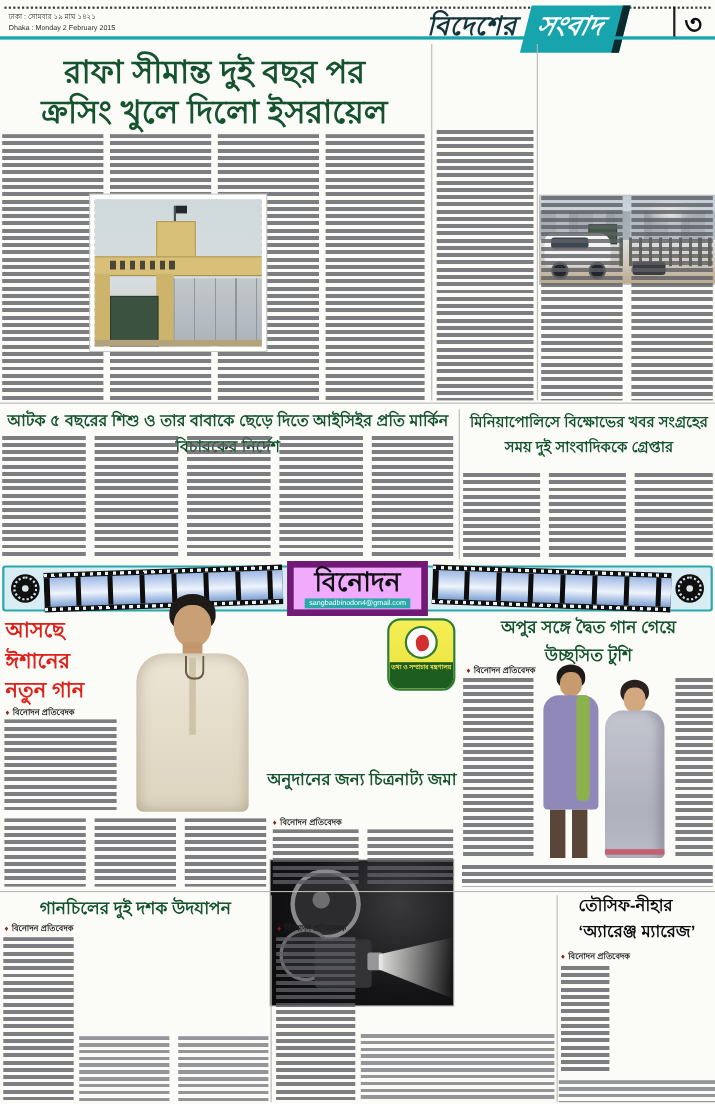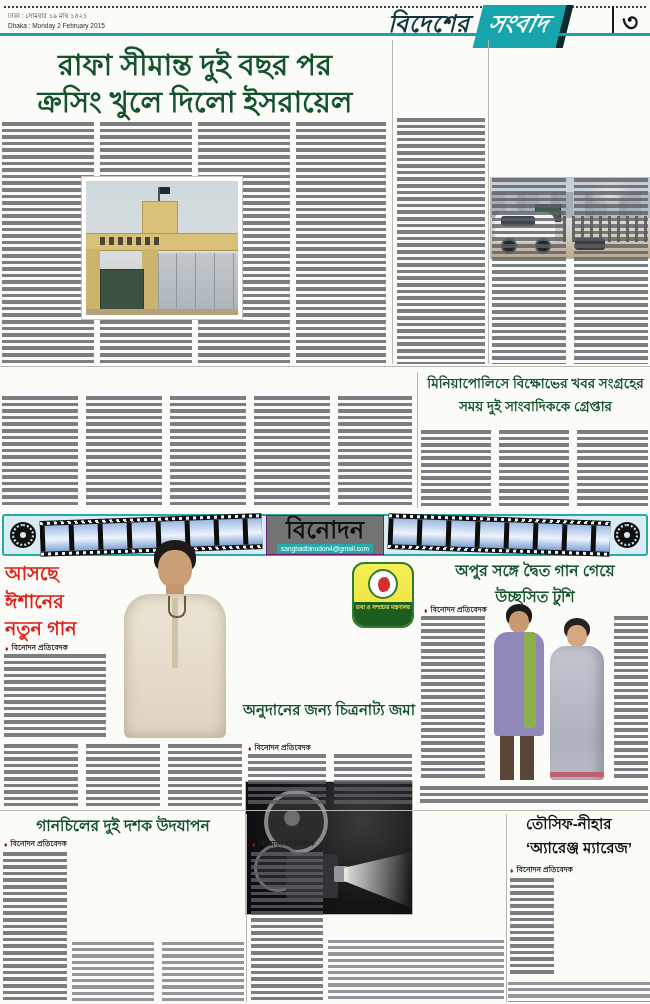--- a/index.html
+++ b/index.html
@@ -25,21 +25,21 @@
   .reel{width:26px;height:26px;border-radius:50%;background:#101010;position:relative;flex:0 0 auto;}
   .reel::before{content:"";position:absolute;left:10px;top:10px;width:6px;height:6px;border-radius:50%;background:#d8e6ea;}
   .reel::after{content:"";position:absolute;left:2px;top:2px;width:22px;height:22px;border-radius:50%;
                border:2px dotted #cfe0e6;box-sizing:border-box;}
   .strip{height:26px;flex:1 1 auto;margin:0 4px;border-top:5px solid #101010;border-bottom:5px solid #101010;
          background:repeating-linear-gradient(90deg,#0e0e0e 0,#0e0e0e 5px,rgba(0,0,0,0) 5px,rgba(0,0,0,0) 29px),
                     linear-gradient(180deg,#9db8e4,#eef4fc 55%,#7fa2d6);position:relative;}
   .strip::before,.strip::after{content:"";position:absolute;left:0;right:0;height:3px;
          background:repeating-linear-gradient(90deg,#e9f1f5 0,#e9f1f5 3px,rgba(0,0,0,0) 3px,rgba(0,0,0,0) 7px);}
   .strip::before{top:-4px;} .strip::after{bottom:-4px;}
-  .titlebox{flex:0 0 auto;background:#737373;border:1px solid #701a75;text-align:center;padding:1px 10px;z-index:2;}
+  .titlebox{flex:0 0 auto;background:#f0abfc;border:6px solid #701a75;text-align:center;padding:1px 10px;z-index:2;}
   .bn-title{font-size:24px;font-weight:800;color:#101014;line-height:1.1;}
   .bn-email{background:#2aa9ab;color:#fff;font-size:6.5px;padding:1px 4px;margin-top:1px;}
   
   .badge{background:linear-gradient(180deg,#f5ef56,#e9e23b);border:2px solid #2e7d32;border-radius:12px;
          overflow:hidden;box-sizing:border-box;}
   .badge .emblem{position:absolute;left:50%;top:5px;transform:translateX(-50%);width:30px;height:30px;border-radius:50%;
          background:#fff;border:2px solid #2e7d32;box-sizing:border-box;}
   .badge .map{position:absolute;left:8px;top:6px;width:12px;height:15px;background:#d32f2f;
          border-radius:55% 45% 60% 40%/50% 55% 45% 55%;}
   .badge .band{position:absolute;left:0;right:0;bottom:0;height:22px;background:#1b5e20;color:#ffe94d;
@@ -100,20 +100,21 @@
     <div class="abs" style="left:10px;top:60px;width:12px;height:12px;border-radius:50%;background:#23262a;border:2px solid #55585c;"></div>
     <div class="abs" style="left:44px;top:60px;width:12px;height:12px;border-radius:50%;background:#23262a;border:2px solid #55585c;"></div>
     <div class="abs" style="left:72px;top:38px;width:84px;height:26px;background:repeating-linear-gradient(90deg,#4a4f44 0,#4a4f44 3px,rgba(0,0,0,0) 3px,rgba(0,0,0,0) 9px);opacity:.8;"></div>
     <div class="abs" style="left:84px;top:60px;width:30px;height:12px;background:#3a3d40;border-radius:3px;"></div>
   </div>
 
   <div class="abs tx" style="left:492px;top:178px;width:74px;height:186px;"></div>
   <div class="abs tx" style="left:574px;top:178px;width:74px;height:186px;"></div>
 
   <div class="abs hdiv" style="left:0;top:366px;width:650px;"></div>
+  <div class="abs hl" style="left:0;top:371px;width:414px;font-size:14.5px;">আটক ৫ বছরের শিশু ও তার বাবাকে ছেড়ে দিতে আইসিইর প্রতি মার্কিন বিচারকের নির্দেশ</div>
   <div class="abs tx" style="left:2px;top:396px;width:76px;height:112px;"></div>
   <div class="abs tx" style="left:86px;top:396px;width:76px;height:112px;"></div>
   <div class="abs tx" style="left:170px;top:396px;width:76px;height:112px;"></div>
   <div class="abs tx" style="left:254px;top:396px;width:76px;height:112px;"></div>
   <div class="abs tx" style="left:338px;top:396px;width:74px;height:112px;"></div>
 
   <div class="abs vdiv" style="left:417px;top:372px;height:136px;"></div>
 
   <div class="abs hl" style="left:421px;top:373px;width:229px;font-size:13.5px;line-height:1.7;">
     <div>মিনিয়াপোলিসে বিক্ষোভের খবর সংগ্রহের</div>

